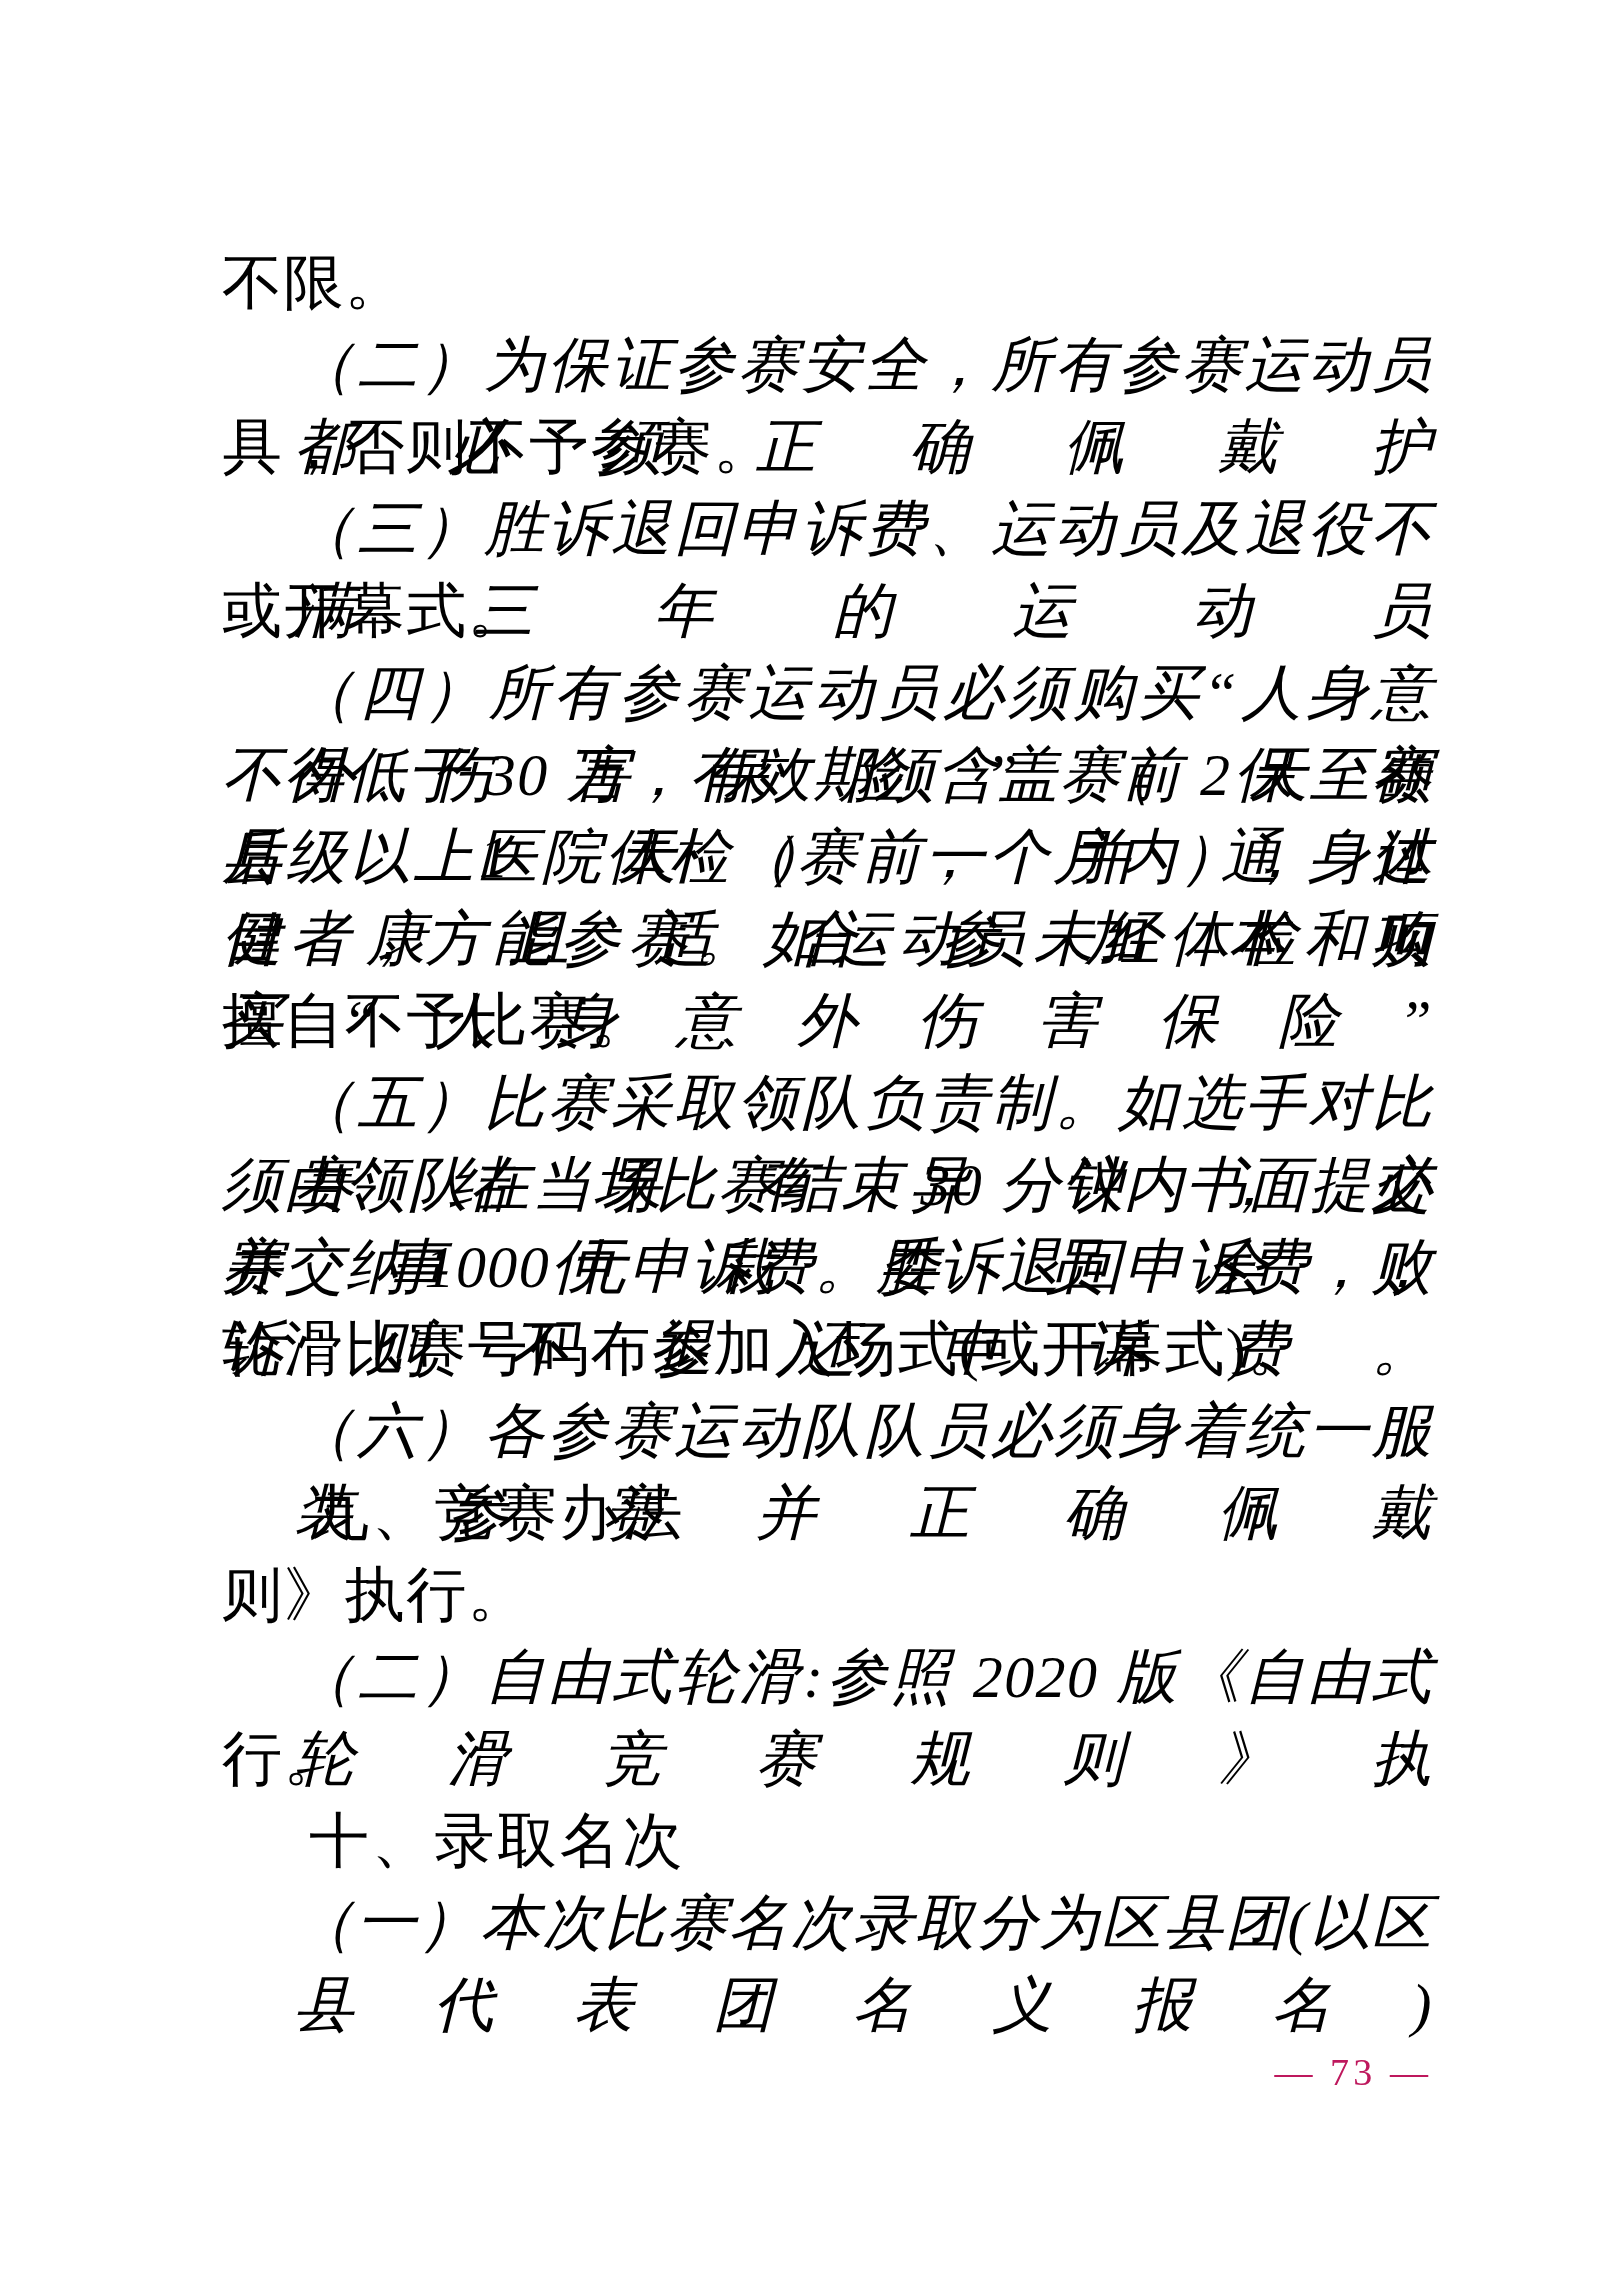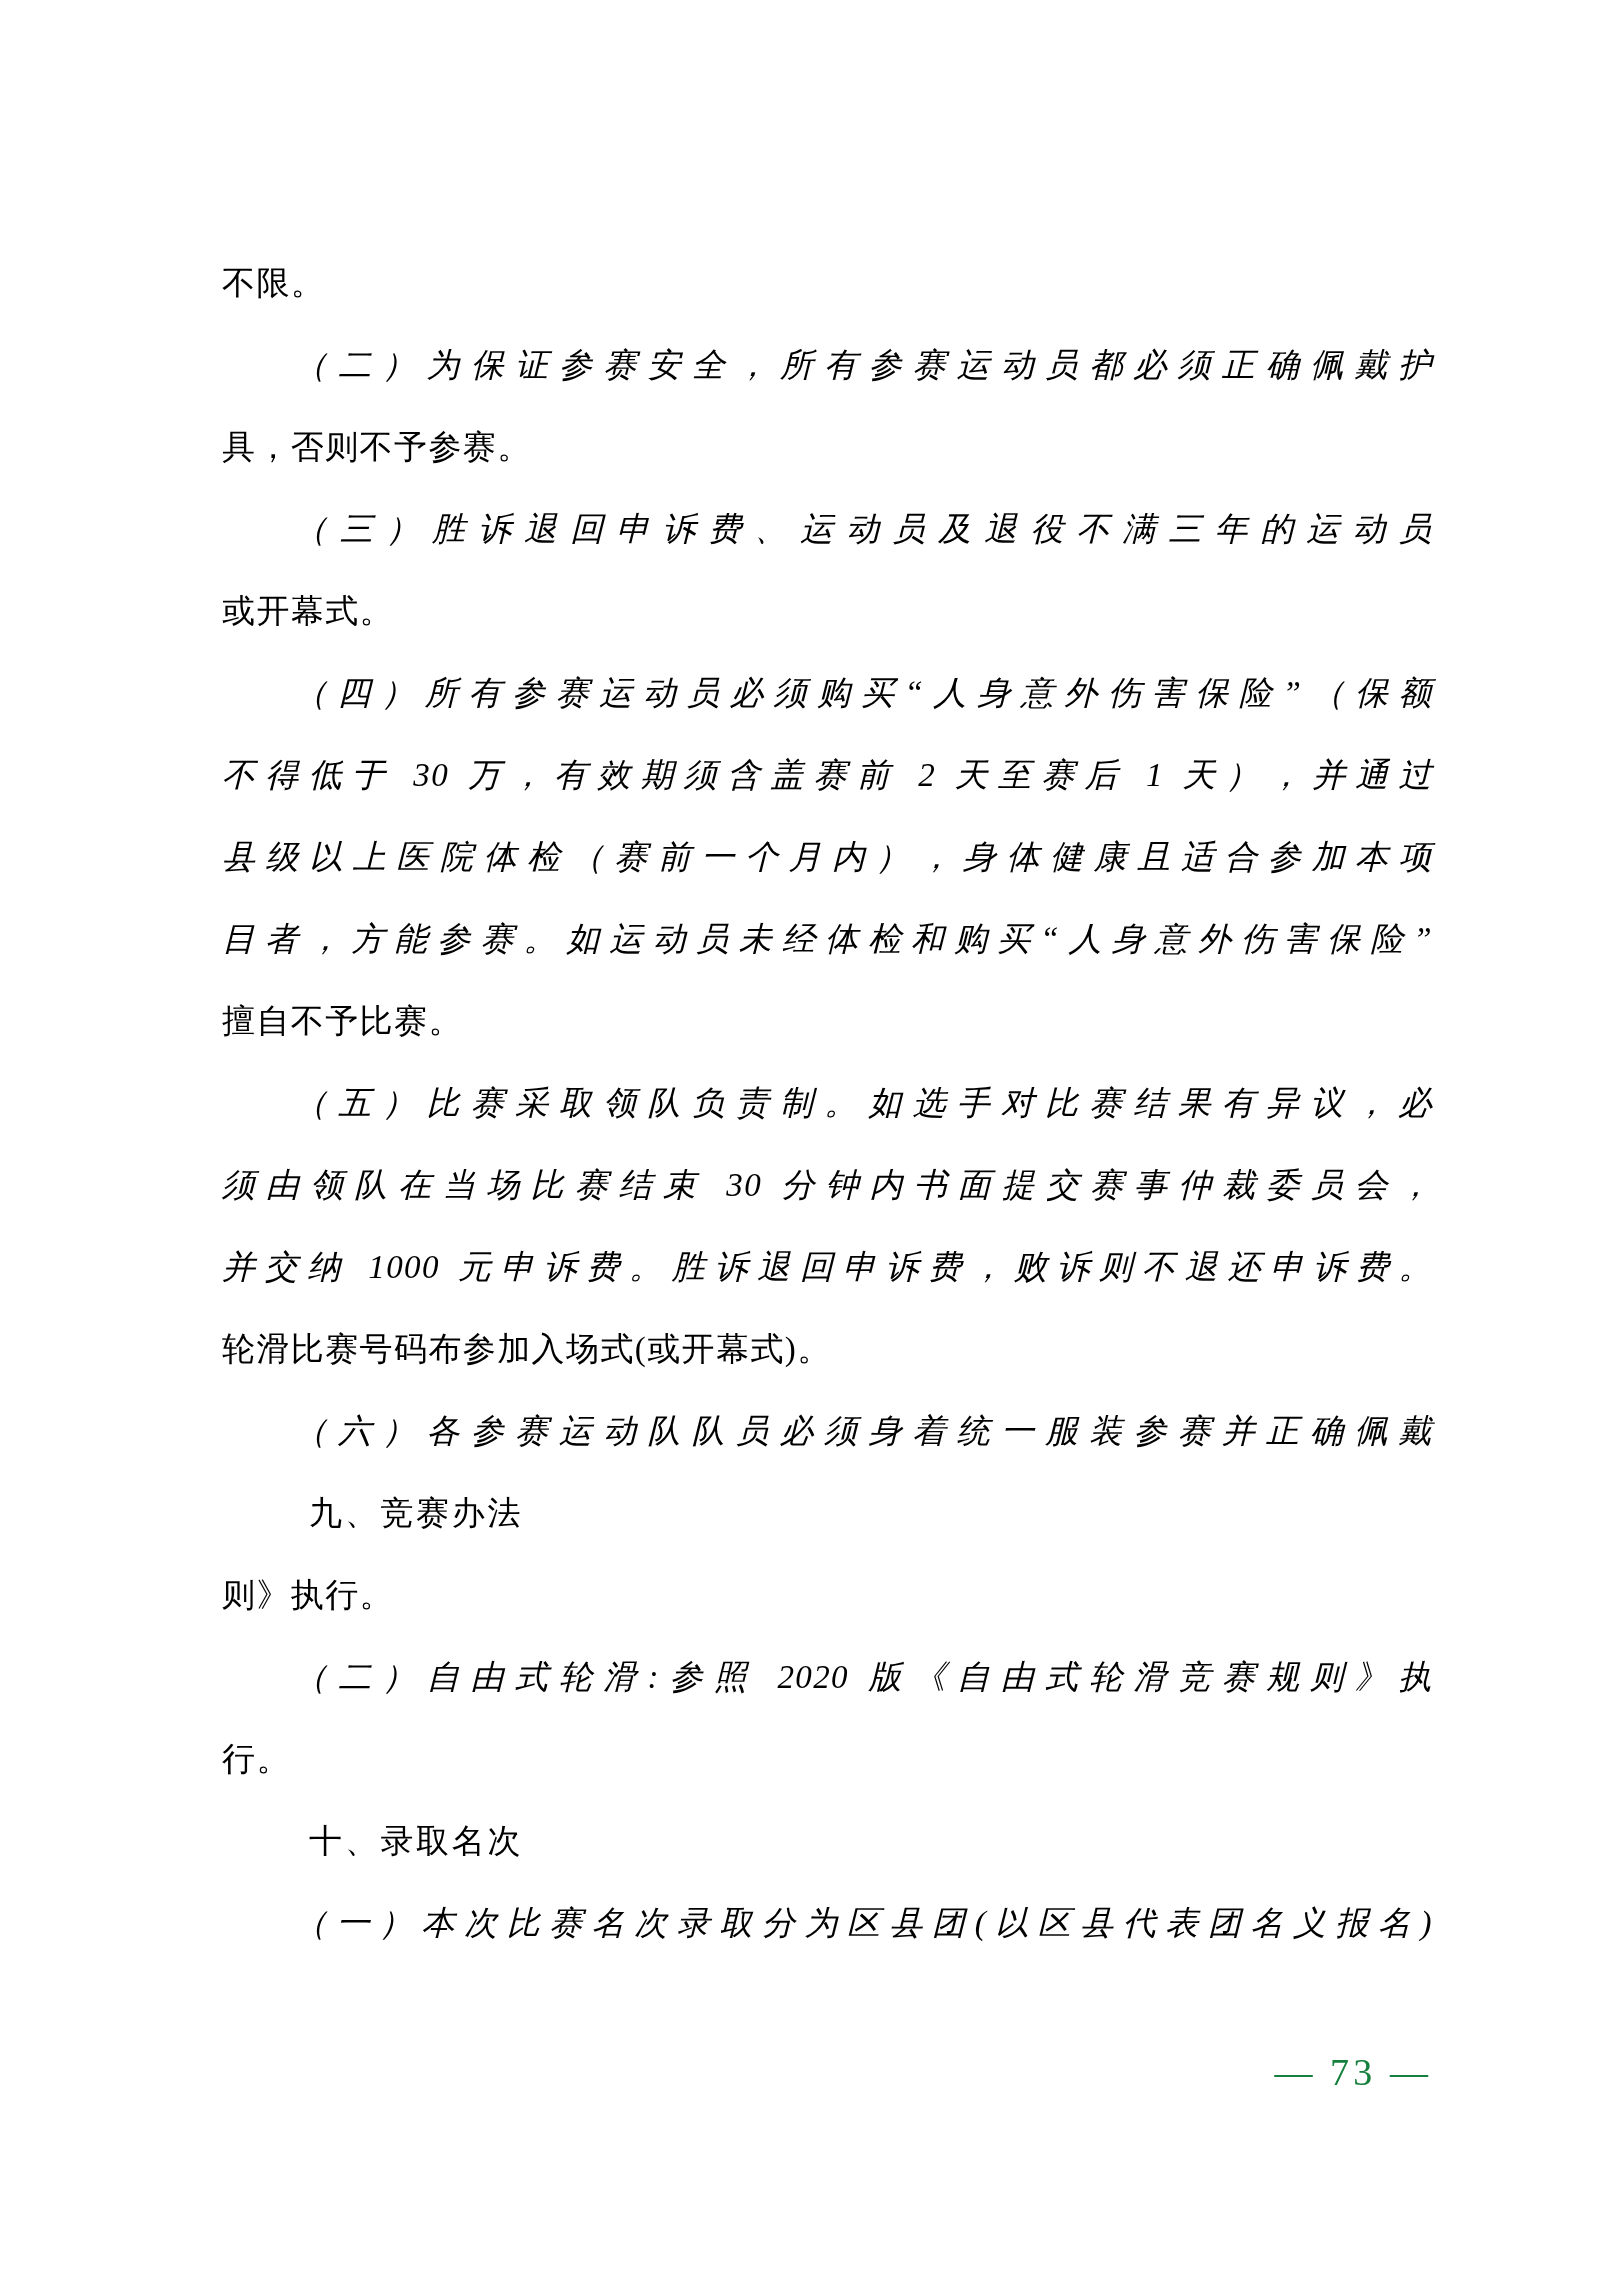--- a/index.html
+++ b/index.html
@@ -18,21 +18,21 @@
   }
   .text-column {
     position: absolute;
     left: 222px;
     top: 242px;
     width: 1211px;
   }
   .line {
     height: 82px;
     line-height: 82px;
-    font-size: 33px;
+    font-size: 60px;
     letter-spacing: 1.4px;
     white-space: nowrap;
     text-align: left;
   }
   .line.justified {
     white-space: normal;
     text-align: justify;
     text-align-last: justify;
     text-justify: inter-character;
     font-style: italic;
@@ -48,21 +48,21 @@
   }
   .page-footer {
     position: absolute;
     top: 2045px;
     right: 191px;
     height: 55px;
     line-height: 55px;
     font-size: 38px;
     letter-spacing: 4.1px;
     font-family: "Liberation Serif", "DejaVu Serif", serif;
-    color: #15803d;
+    color: #be185d;
   }
 </style>
 </head>
 <body>
 
 <div class="page">
   <div class="text-column">
     <div class="line">不限。</div>
     <div class="line indent justified">（二）为保证参赛安全，所有参赛运动员都必须正确佩戴护</div>
     <div class="line">具，否则不予参赛。</div>

